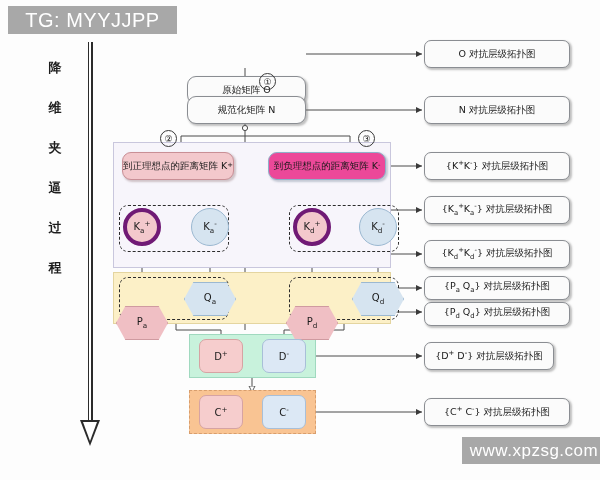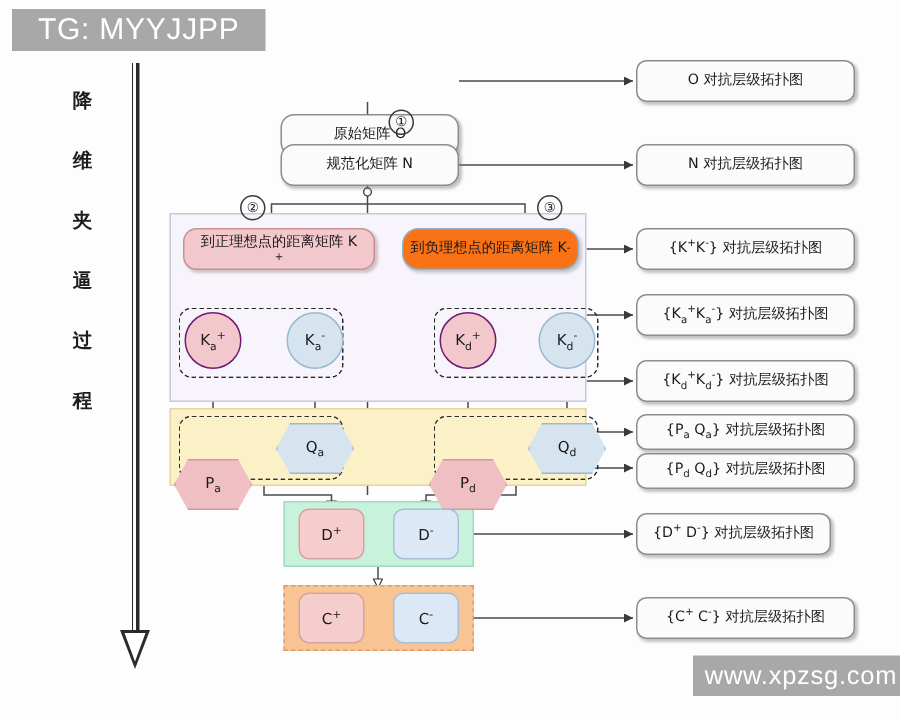--- a/index.html
+++ b/index.html
@@ -92,39 +92,38 @@
     white-space: nowrap;
   }
   .node.pill { border-radius: 9px; }
 
   .node.pink {
     background: #f3c8cc;
     border-color: #c98f96;
     box-shadow: 1.5px 1.5px 2px rgba(150,120,125,0.4);
   }
   .node.blue {
-    background: #f97316;
+    background: #ec4899;
     border-color: #8fafc9;
     box-shadow: 1.5px 1.5px 2px rgba(120,135,155,0.4);
-    border-radius: 11px;
   }
 
   
   .circ {
     position: absolute;
     box-sizing: border-box;
     width: 38px; height: 38px;
     border-radius: 50%;
     display: flex;
     align-items: center;
     justify-content: center;
     font-size: 10px;
     color: #1a1a1a;
   }
-  .circ.pink { background: #f3c8cc; border: 1px solid #701a75; }
+  .circ.pink { background: #f3c8cc; border: 4px solid #701a75; }
   .circ.blue { background: #d6e4f0; border: 1px solid #9bb8d1; }
 
   
   .hex {
     position: absolute;
     box-sizing: border-box;
     width: 52px; height: 34px;
     display: flex;
     align-items: center;
     justify-content: center;
@@ -273,21 +272,21 @@
   <div class="dashgrp" style="left:289px;top:277px;width:110px;height:43px;"></div>
 
   <div class="node pill" style="left:187px;top:40px;width:119px;height:28px;margin-top:36px;">
     <span>原始矩阵 O</span>
   </div>
 
   <div class="node pill" style="left:187px;top:96px;width:119px;height:28px;">
     <span>规范化矩阵 N</span>
   </div>
 
-  <div class="node pill pink" style="left:122px;top:152px;width:128px;height:28px;flex-direction:column;">
+  <div class="node pill pink" style="left:122px;top:152px;width:112px;height:28px;">
     <span>到正理想点的距离矩阵 K</span>
       <sup>+</sup>
   </div>
 
   <div class="node pill blue" style="left:268px;top:152px;width:118px;height:28px;">
     <span>到负理想点的距离矩阵 K</span>
       <sup>-</sup>
   </div>
 
   <div class="stepnum" style="left:259px;top:73px;">①</div>

